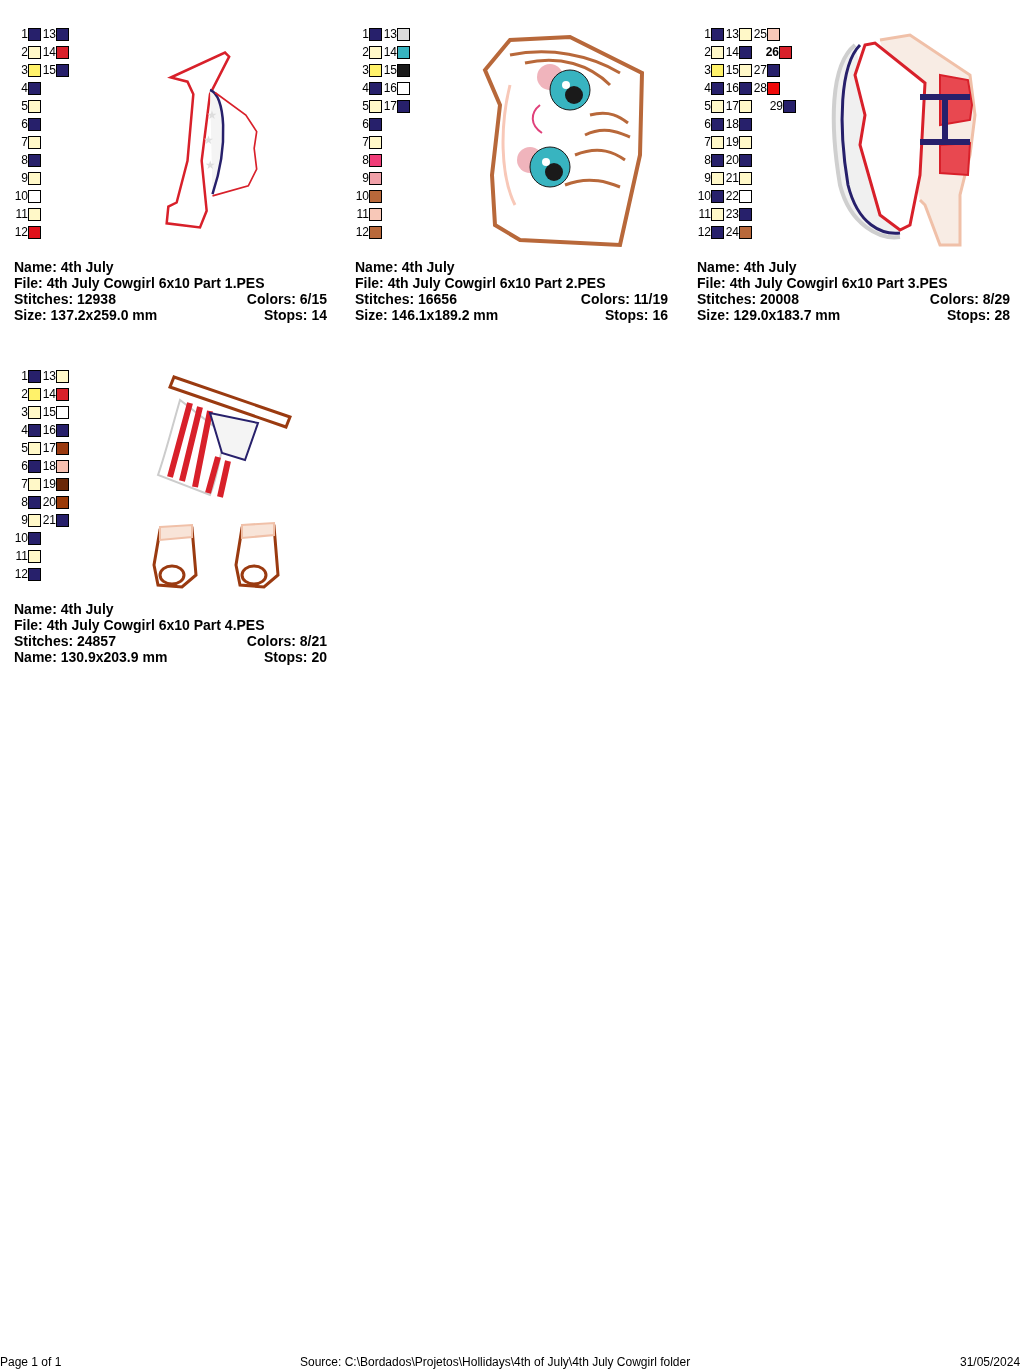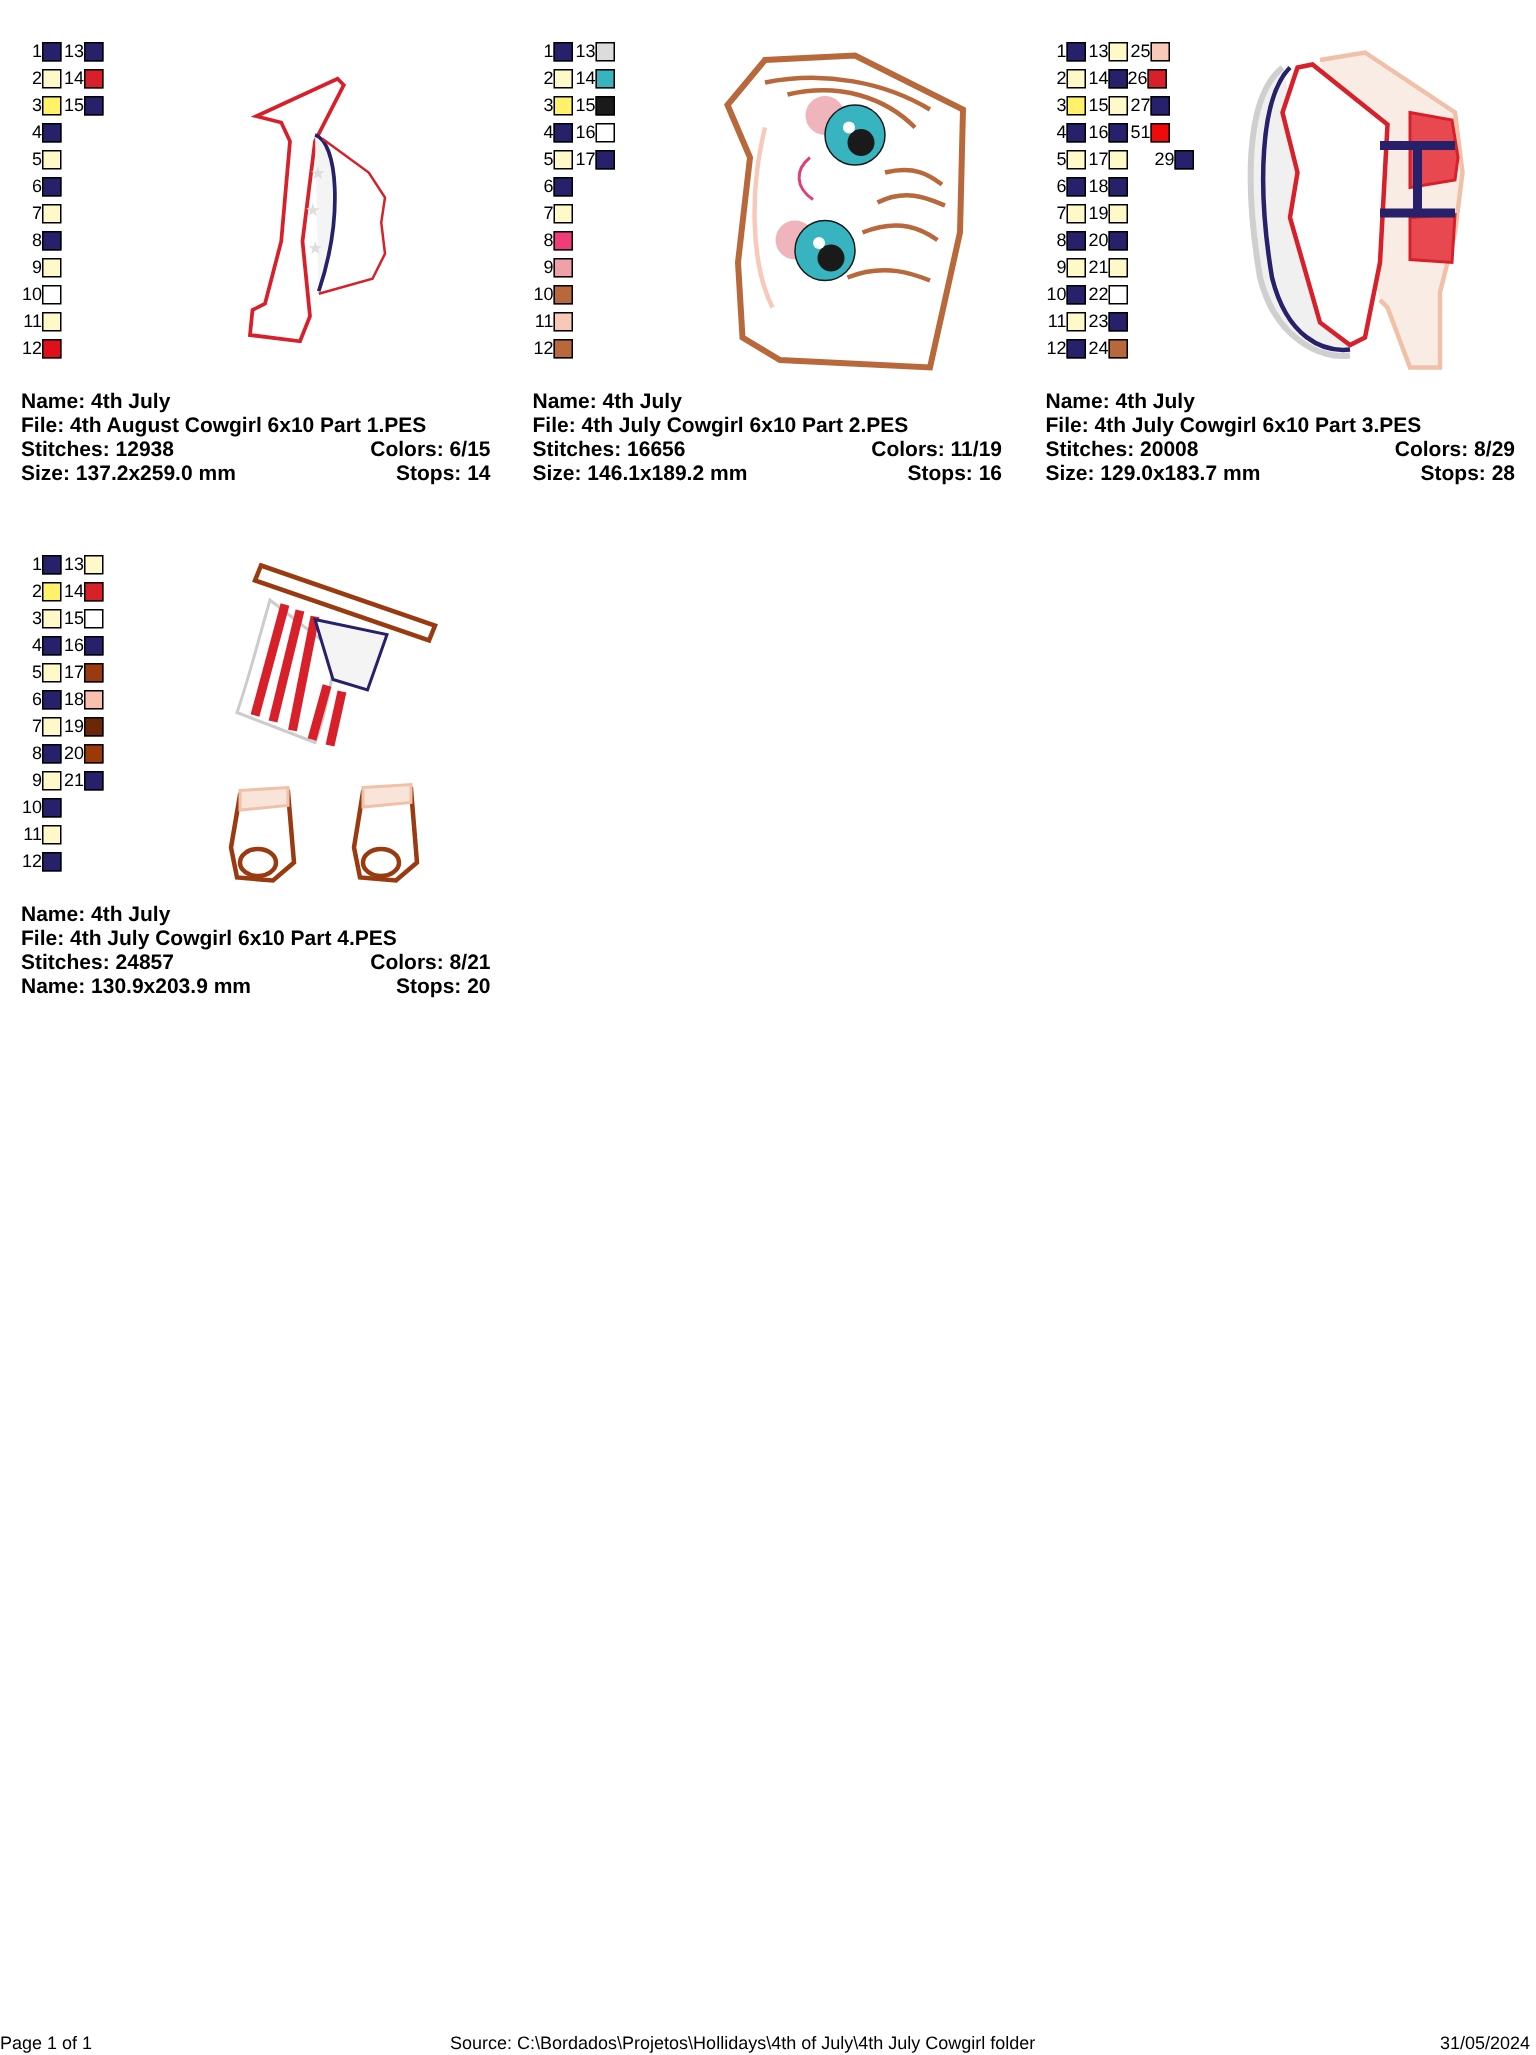--- a/index.html
+++ b/index.html
@@ -89,21 +89,21 @@
     <path d="M78 58 L115 85 L128 105 L125 125 L128 150 L118 170 L75 182" fill="none" stroke="#d8202a" stroke-width="2"></path>
     <text x="68" y="90" font-size="14" fill="#ddd">★</text>
     <text x="64" y="120" font-size="14" fill="#ddd">★</text>
     <text x="66" y="150" font-size="14" fill="#ddd">★</text>
   </svg>
   <div class="info">
     <div class="info-row">
         <span>Name: 4th July</span>
       </div>
     <div class="info-row">
-        <span>File: 4th August Cowgirl 6x10 Part 1.PES</span>
+        <span>File: 4th July Cowgirl 6x10 Part 1.PES</span>
       </div>
     <div class="info-row">
         <span>Stitches: 12938</span>
         <span>Colors: 6/15</span>
       </div>
     <div class="info-row">
         <span>Size: 137.2x259.0 mm</span>
         <span>Stops: 14</span>
       </div>
   </div>
@@ -307,30 +307,30 @@
         <span class="sw-box" style="background: rgb(39, 32, 107);"></span>
       </div>
       <div class="sw-row" style="left: 42px; top: 198px;">
         <span class="sw-num" style="width: 14px;">24</span>
         <span class="sw-box" style="background: rgb(184, 104, 58);"></span>
       </div>
       <div class="sw-row" style="left: 70px; top: 0px;">
         <span class="sw-num" style="width: 14px;">25</span>
         <span class="sw-box" style="background: rgb(248, 200, 184);"></span>
       </div>
-      <div class="sw-row" style="left: 68px; top: 18px;">
+      <div class="sw-row" style="left: 82px; top: 18px; font-weight: bold;">
         <span class="sw-num" style="width: 14px;">26</span>
         <span class="sw-box" style="background: rgb(216, 32, 42);"></span>
       </div>
       <div class="sw-row" style="left: 70px; top: 36px;">
         <span class="sw-num" style="width: 14px;">27</span>
         <span class="sw-box" style="background: rgb(39, 32, 107);"></span>
       </div>
       <div class="sw-row" style="left: 70px; top: 54px;">
-        <span class="sw-num" style="width: 14px;">51</span>
+        <span class="sw-num" style="width: 14px;">28</span>
         <span class="sw-box" style="background: rgb(240, 10, 10);"></span>
       </div>
       <div class="sw-row" style="left: 70px; top: 72px;">
         <span class="sw-num" style="width: 30px;">29</span>
         <span class="sw-box" style="background: rgb(39, 32, 107);"></span>
       </div>
     </div>
   <svg class="design" viewBox="0 0 165 230" style="left:137px;top:25px;width:165px;height:230px;">
     <path d="M60 15 L90 10 L150 50 L155 90 L150 130 L140 170 L140 220 L120 220 L105 180 L100 175" fill="#f8ece4" stroke="#f0c0a8" stroke-width="3"></path>
     <path d="M35 20 C10 40 10 100 20 160 C30 200 60 215 80 212" fill="#f0f0f0" stroke="#cfcfcf" stroke-width="4"></path>

